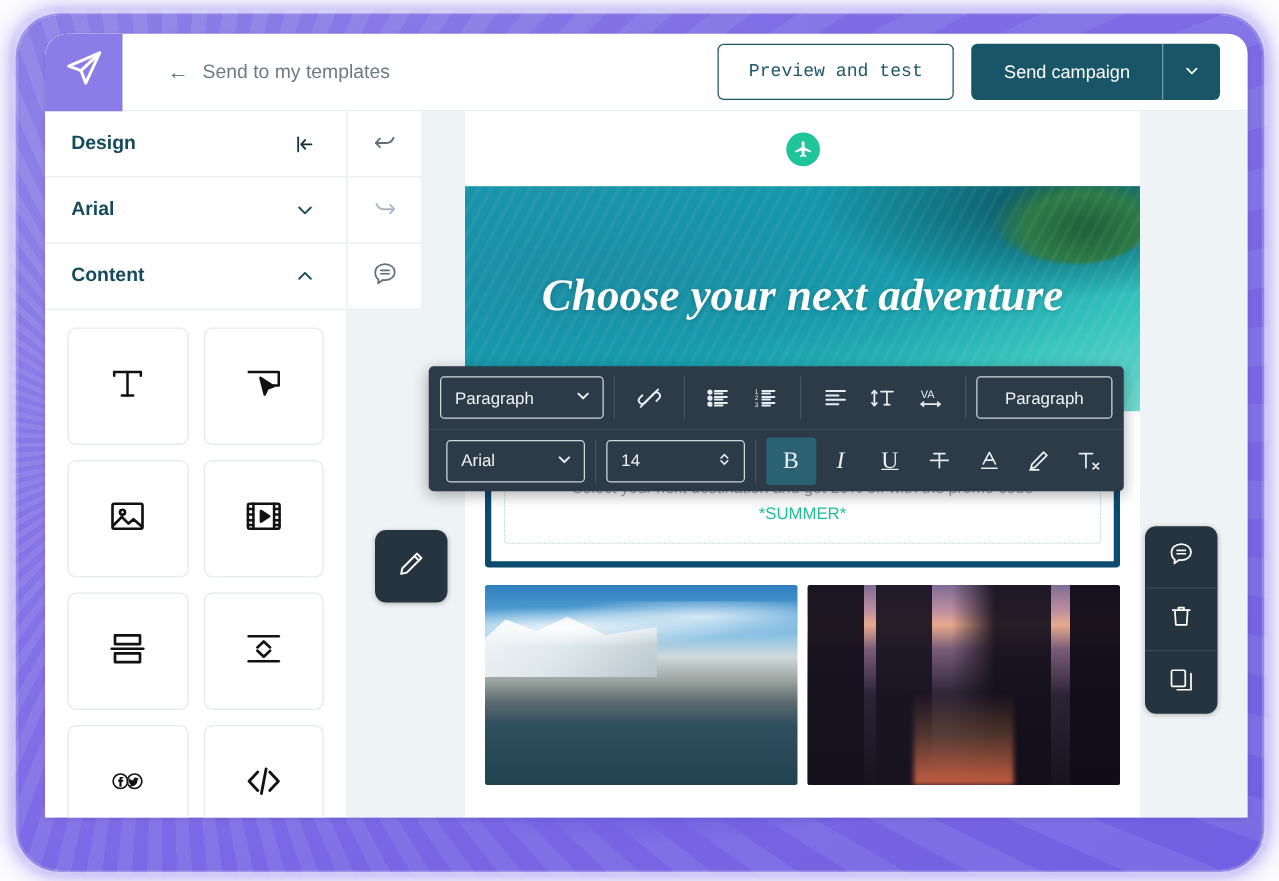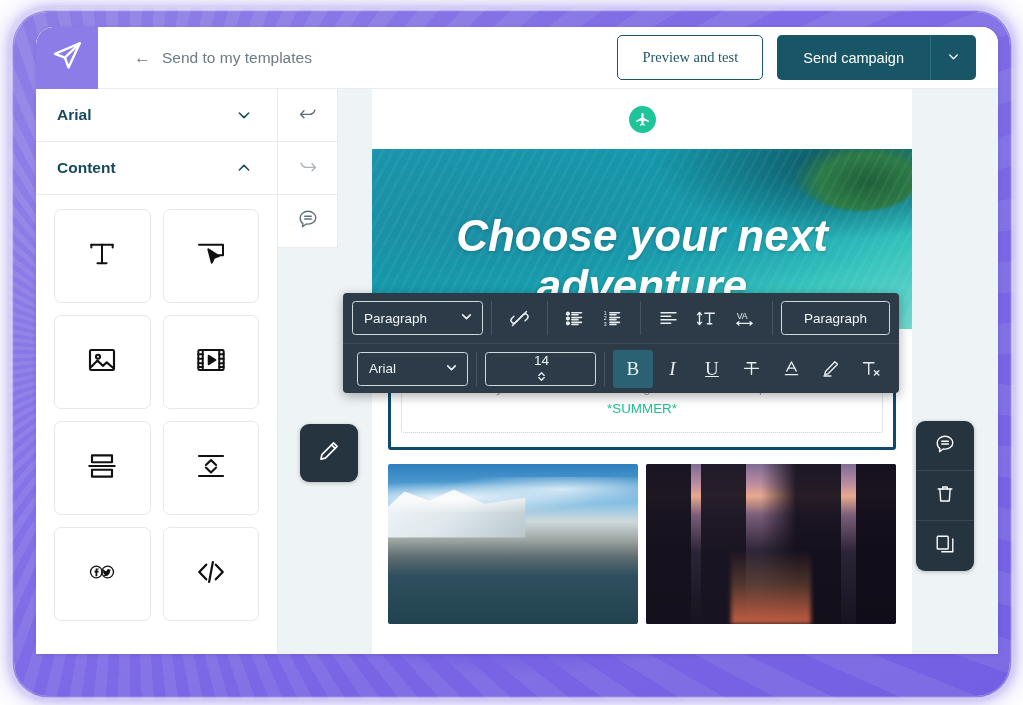--- a/index.html
+++ b/index.html
@@ -85,21 +85,21 @@
     margin-left: auto; margin-right: 22px;
     display: flex; align-items: center; gap: 14px;
   }
   .btn-outline {
     height: 45px; padding: 0 24px;
     border: 1.6px solid #1b5666;
     border-radius: 5px;
     background: #fff;
     color: #20576a;
     font-size: 14.5px;
-    font-family: Liberation Serif, serif;
+    font-family: Liberation Mono, monospace;
     cursor: pointer;
     display:flex; align-items:center;
   }
   .btn-split { display: flex; }
   .btn-primary {
     height: 45px; padding: 0 26px;
     background: #185566; color: #fff;
     border: none;
     border-radius: 5px 0 0 5px;
     font-size: 14.5px;
@@ -216,30 +216,30 @@
   #hero::after {
     content:""; position:absolute; left:0; top:0; right:0; bottom:0;
     background:
       repeating-linear-gradient(118deg, rgba(255,255,255,.055) 0 3px, rgba(255,255,255,0) 3px 9px);
     opacity:.8;
   }
   #hero-title {
     position: absolute; left: 0; right: 0; top: 62px;
     text-align: center;
     color: #fff;
-    font-family: Liberation Sans, sans-serif;
+    font-family: Liberation Serif, serif;
     font-weight: bold; font-style: italic;
-    font-size: 44px; line-height: 50px;
+    font-size: 36px; line-height: 50px;
     text-shadow: 0 1px 4px rgba(0,0,0,.22);
     z-index: 2;
   }
 
   #promo-box {
     margin: 18px 16px 0 16px;
-    border: 3px solid #0c4a6e;
+    border: 5px solid #0c4a6e;
     border-radius: 3px;
     padding: 14px 10px;
     background:#fff;
   }
   #promo-inner {
     border: 1.4px dotted #b9ced8;
     border-radius: 3px;
     padding: 13px 14px;
     text-align: center;
   }
@@ -338,21 +338,21 @@
     border-radius: 3.5px;
     background: #2c3b47;
     color: #eef3f6;
     font-size: 13.5px;
     display: flex; align-items: center; justify-content: space-between;
     padding: 0 9px 0 11px;
     cursor: pointer;
   }
   #sel-paragraph { width: 136px; }
   #sel-font { width: 112px; }
-  #sel-size { width: 112px; flex-direction: column; }
+  #sel-size { width: 112px; }
   .fmt-ico {
     width: 40px; height: 38px;
     display: flex; align-items: center; justify-content: center;
     color: #e8eef2; cursor: pointer; border-radius: 3px;
   }
   .fmt-ico svg { width: 21px; height: 21px; }
   .fmt-ico.active { background: #2b6273; }
   .fmt-btn {
     height: 34px; padding: 0 22px;
     border: 1.3px solid #cfd8dd; border-radius: 3.5px;
@@ -401,20 +401,30 @@
             </span>
           </button>
         </div>
       </div>
     </div>
 
     <div id="body-row">
 
       <div id="sidebar">
 
+        <div class="accordion-head">
+          <span>Design</span>
+          <span class="acc-chev">
+            <svg width="17" height="17" viewBox="0 0 24 24" fill="none" stroke="#11303c" stroke-width="2" stroke-linecap="round" stroke-linejoin="round">
+              <path d="M5 4v16"></path>
+                <path d="M20 12H9"></path>
+                <path d="M13 7l-4.5 5 4.5 5"></path>
+            </svg>
+          </span>
+        </div>
 
         <div class="accordion-head">
           <span>Arial</span>
           <span class="acc-chev">
             <svg width="16" height="16" viewBox="0 0 24 24" fill="none" stroke="#174c5e" stroke-width="2.3" stroke-linecap="round" stroke-linejoin="round">
                 <path d="M5 9l7 7 7-7"></path>
               </svg>
           </span>
         </div>
 

